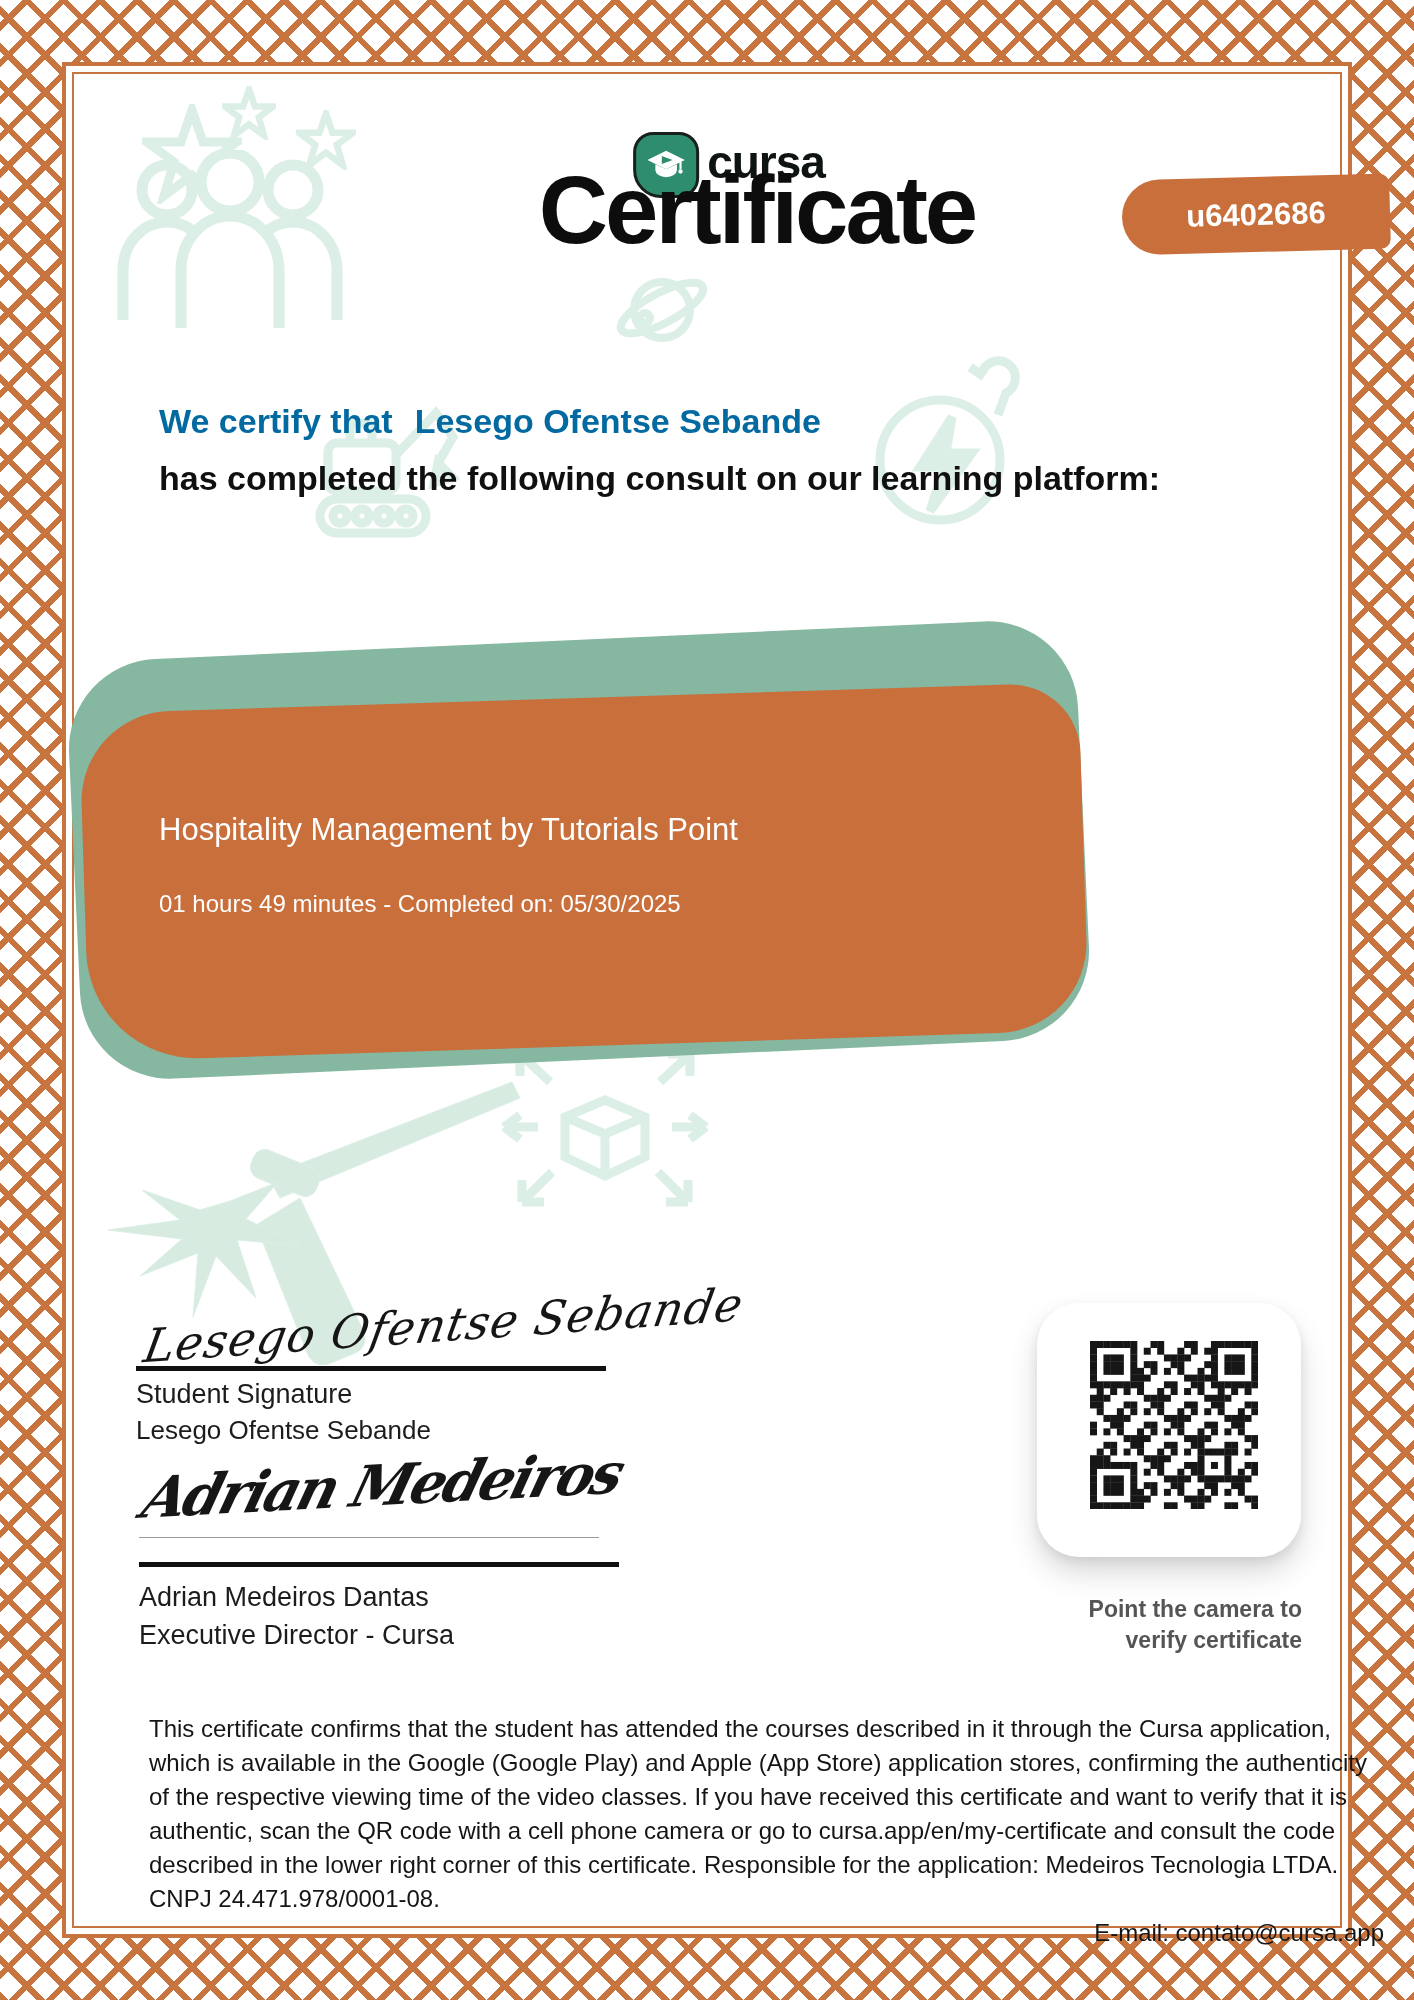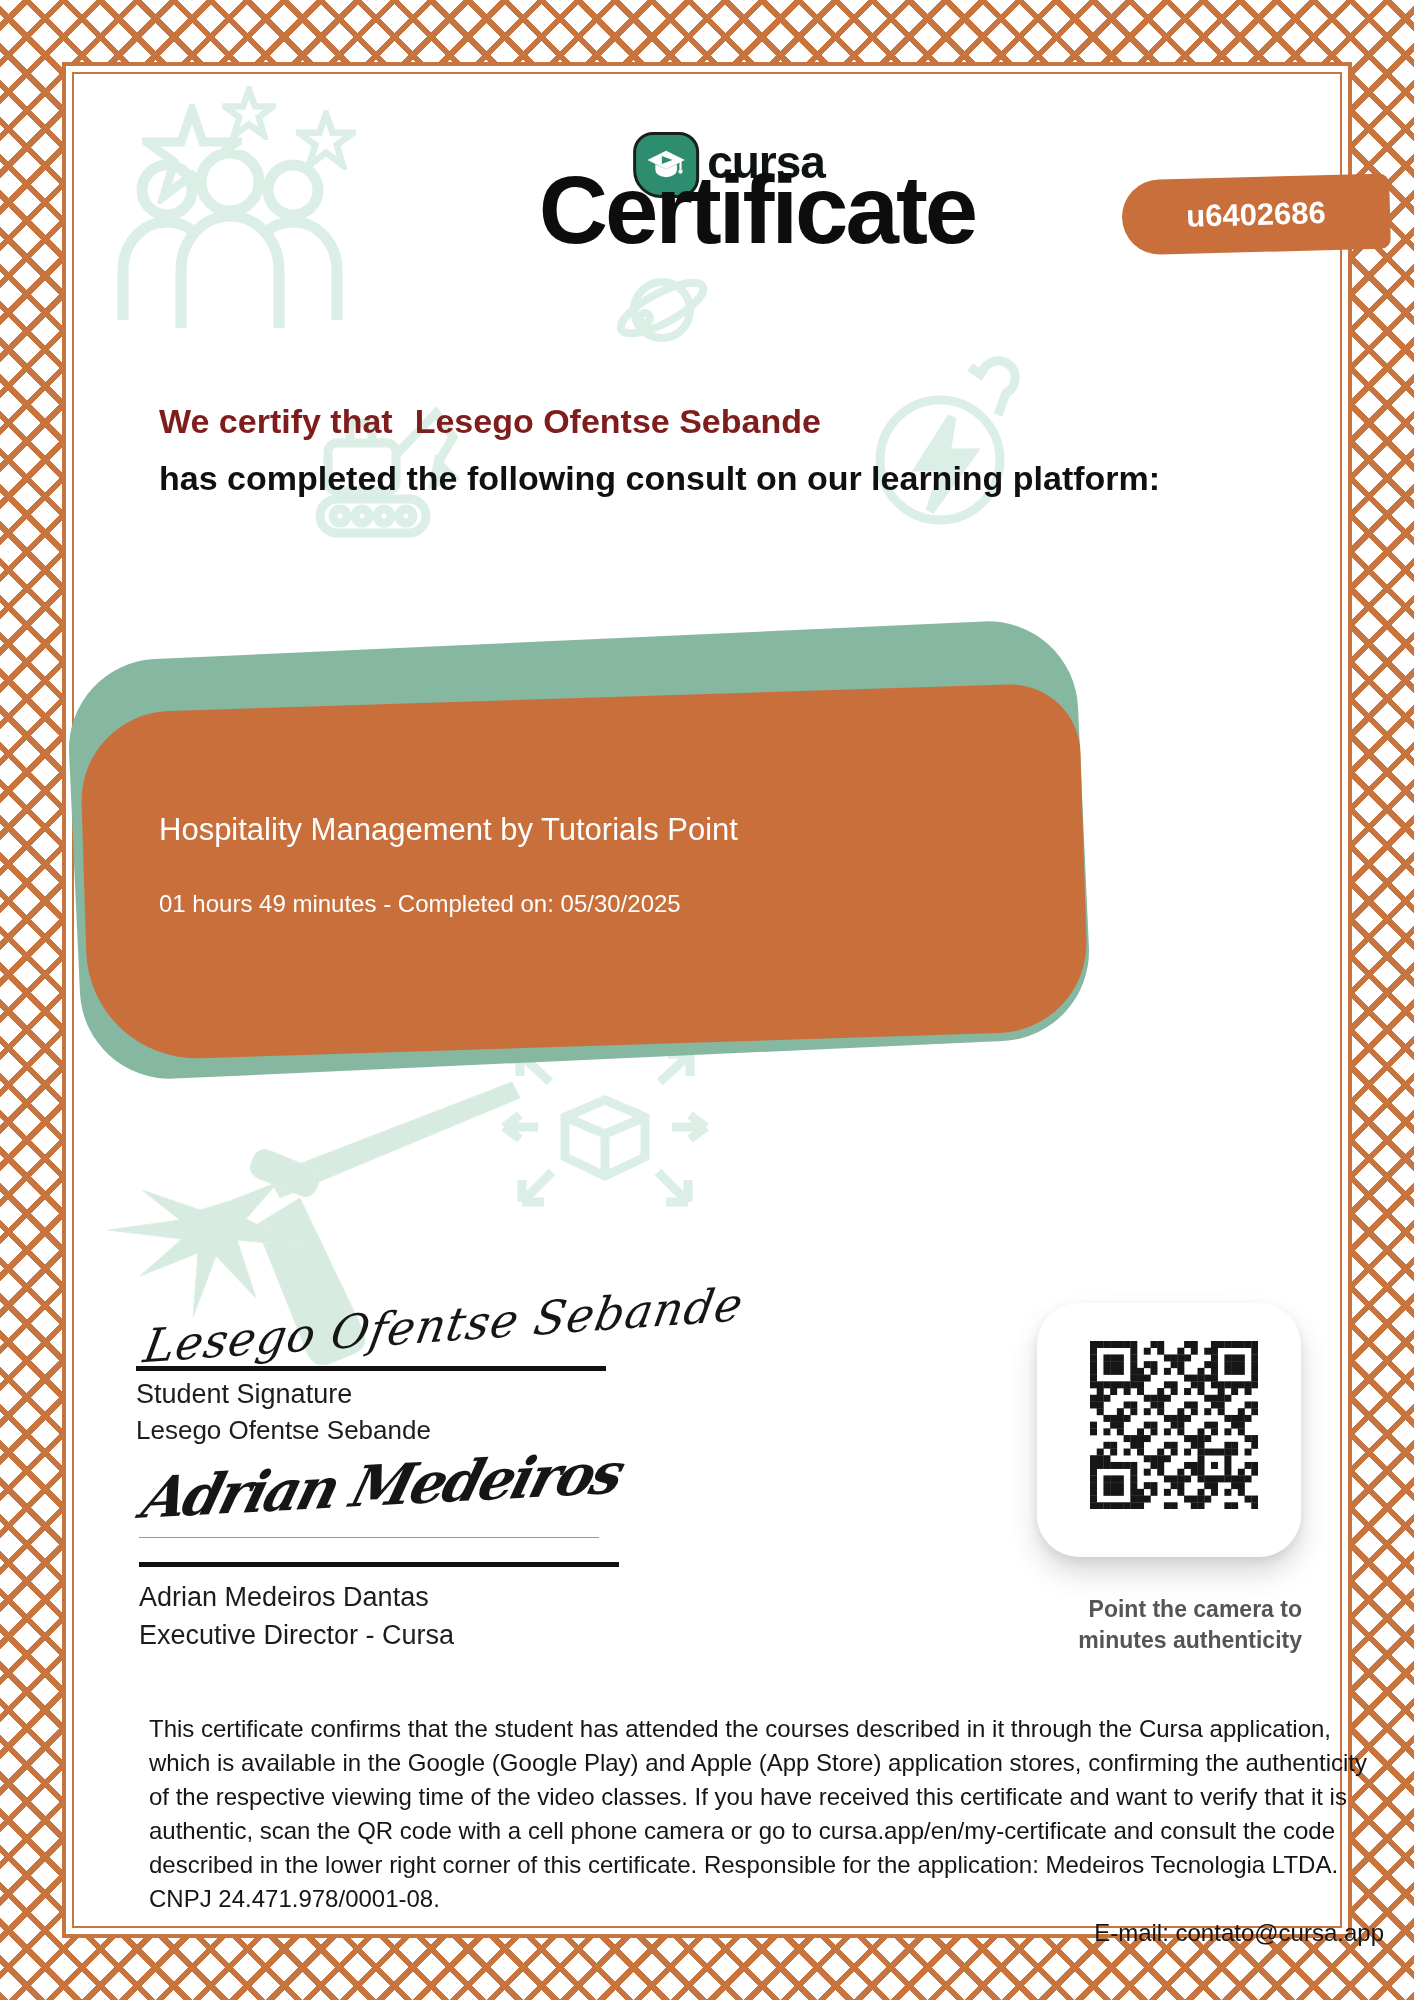--- a/index.html
+++ b/index.html
@@ -40,21 +40,21 @@
   .logo-icon{width:60px;height:60px;background:var(--logo-green);border:3px solid #18201c;
     border-radius:20px 20px 20px 28px;display:flex;align-items:center;justify-content:center;}
   .logo-text{font-size:46px;font-weight:800;color:#0d1412;letter-spacing:-1px;line-height:1;padding-bottom:6px;}
   .cert-title{top:160px;left:13px;width:1400px;text-align:center;font-size:96px;font-weight:800;
     color:#0d0d0d;letter-spacing:-3px;line-height:1.05;}
   .code-badge{left:1078px;top:177px;width:268px;height:75px;background:var(--blob-orange);
     border-radius:38px 10px 10px 38px;transform:rotate(-1.5deg);display:flex;align-items:center;
     justify-content:center;color:#fff;font-size:31px;font-weight:700;}
 
   
-  .intro1{left:115px;top:402px;font-size:34px;font-weight:700;color:#7f1d1d;}
+  .intro1{left:115px;top:402px;font-size:34px;font-weight:700;color:#0369a1;}
   .intro1 .student{margin-left:22px;font-weight:800;}
   .intro2{left:115px;top:459px;font-size:34px;font-weight:700;color:#101010;}
 
   
   .blob-teal{left:30px;top:640px;width:1010px;height:420px;background:var(--teal);
     border-radius:90px;transform:rotate(-2.6deg);}
   .blob-orange{left:40px;top:698px;width:1000px;height:348px;background:var(--blob-orange);
     border-radius:90px 70px 90px 110px;transform:rotate(-1.8deg);}
   .course-title{left:115px;top:812px;font-size:31px;font-weight:400;color:#fff;}
   .course-details{left:115px;top:890px;font-size:24px;font-weight:400;color:#fff;}
@@ -555,21 +555,21 @@
         <rect x="11" y="24" width="1.04" height="1.04" fill="#161616"></rect>
         <rect x="12" y="24" width="1.04" height="1.04" fill="#161616"></rect>
         <rect x="15" y="24" width="1.04" height="1.04" fill="#161616"></rect>
         <rect x="16" y="24" width="1.04" height="1.04" fill="#161616"></rect>
         <rect x="20" y="24" width="1.04" height="1.04" fill="#161616"></rect>
         <rect x="21" y="24" width="1.04" height="1.04" fill="#161616"></rect>
         <rect x="24" y="24" width="1.04" height="1.04" fill="#161616"></rect>
       </svg>
     <div class="abs qr-caption">
       <div>Point the camera to</div>
-      <div>minutes authenticity</div>
+      <div>verify certificate</div>
     </div>
 
     <div class="abs footer">
       <div>This certificate confirms that the student has attended the courses described in it through the Cursa application, which is available in the Google (Google Play) and Apple (App Store) application stores, confirming the authenticity of the respective viewing time of the video classes. If you have received this certificate and want to verify that it is authentic, scan the QR code with a cell phone camera or go to cursa.app/en/my-certificate and consult the code described in the lower right corner of this certificate. Responsible for the application: Medeiros Tecnologia LTDA. CNPJ 24.471.978/0001-08.</div>
       <div class="email">E-mail: contato@cursa.app</div>
     </div>
 
   </div>
 </div>
 

